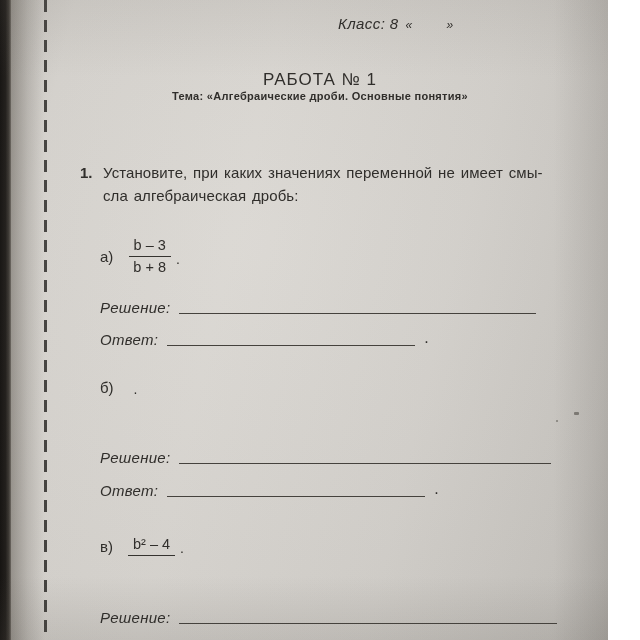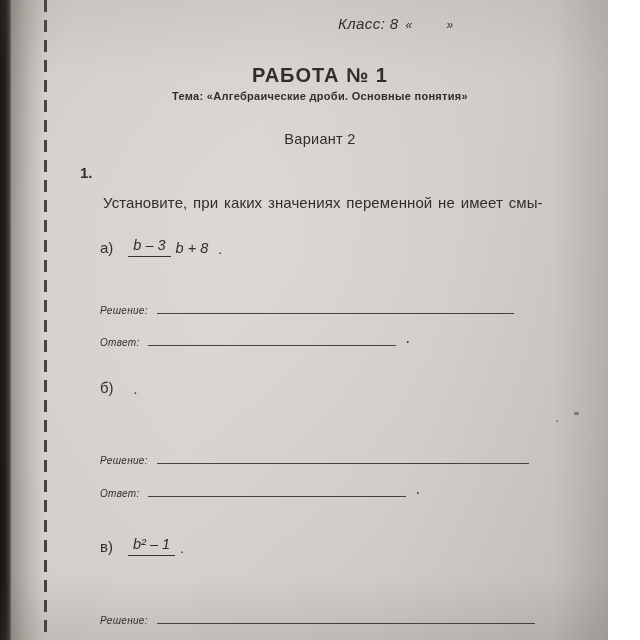--- a/index.html
+++ b/index.html
@@ -43,38 +43,38 @@
     z-index: 4;
   }
 
   .abs { position: absolute; z-index: 6; }
   .centered { left: 0; width: 640px; text-align: center; }
 
   .class-line { top: 15px; left: 338px; font-style: italic; font-size: 15px; letter-spacing: 0.4px; }
   .class-line .q-open { margin-left: 7px; font-size: 12px; }
   .class-line .q-close { margin-left: 34px; font-size: 12px; }
 
-  .work-title { top: 64px; font-weight: bold; font-size: 20px; letter-spacing: 1px; }
+  .work-title { top: 70px; font-weight: normal; font-size: 17px; letter-spacing: 1px; }
   .theme     { top: 90px; font-weight: bold; font-size: 11px; letter-spacing: 0.3px; }
   .variant   { top: 131px; font-size: 14.5px; letter-spacing: 0.3px; }
 
   .task { top: 162px; left: 80px; width: 490px; font-size: 15px; line-height: 22.5px; display: flex; }
   .task-num { font-weight: bold; width: 23px; flex: none; }
-  .task-text { word-spacing: 1.5px; letter-spacing: 0.1px; margin-top: 30px; }
+  .task-text { word-spacing: 1.5px; letter-spacing: 0.1px; }
 
   .frac-row { display: flex; align-items: center; left: 100px; font-size: 15px; }
   .item-label { margin-right: 15px; }
-  .fraction { display: inline-flex; flex-direction: row; align-items: center;
-              font-style: italic; font-size: 14.5px; line-height: 17px; }
+  .fraction { display: inline-flex; flex-direction: column; align-items: center;
+              font-size: 14.5px; line-height: 17px; }
   .numer { padding: 0 5px 2px; border-bottom: 1.6px solid #35332f; }
   .denom { padding: 2px 5px 0; }
   .frac-dot { margin-left: 5px; margin-top: 4px; font-size: 14px; }
 
   .blank-row { display: flex; align-items: flex-end; left: 100px; height: 20px; }
-  .blank-label { font-style: italic; font-size: 10px; margin-right: 9px; letter-spacing: 0.3px; }
+  .blank-label { font-style: italic; font-size: 15px; margin-right: 9px; letter-spacing: 0.3px; }
   .rule { display: inline-block; border-bottom: 1.5px solid #45423d; height: 14px; margin-bottom: 2px; }
   .rule-sol-a { width: 357px; }
   .rule-ans-a { width: 248px; }
   .rule-sol-b { width: 372px; }
   .rule-ans-b { width: 258px; }
   .rule-sol-c { width: 378px; }
   .end-dot { margin-left: 9px; margin-bottom: 1px; }
 
   .row-frac-a { top: 237px; }
   .row-sol-a  { top: 296px; }
@@ -97,26 +97,26 @@
   <div class="edge-black"></div>
   <div class="edge-shadow"></div>
   <div class="perforation"></div>
 
   <div class="abs class-line">
     <span>Класс: 8</span><span class="q-open">«</span><span class="q-close">»</span>
   </div>
 
   <div class="abs centered work-title">РАБОТА № 1</div>
   <div class="abs centered theme">Тема: «Алгебраические дроби. Основные понятия»</div>
-  <div class="abs centered variant">Вариант 2</div>
 
   <div class="abs task">
     <span class="task-num">1.</span>
     <span class="task-text">
       <span>Установите, при каких значениях переменной не имеет смы-</span><br>
+      <span>сла алгебраическая дробь:</span>
     </span>
   </div>
 
   <div class="abs frac-row row-frac-a">
     <span class="item-label">а)</span>
     <span class="fraction">
       <span class="numer">b – 3</span>
       <span class="denom">b + 8</span>
     </span>
     <span class="frac-dot">.</span>
@@ -141,21 +141,21 @@
   </div>
   <div class="abs blank-row row-ans-b">
     <span class="blank-label">Ответ:</span>
     <span class="rule rule-ans-b"></span>
     <span class="end-dot">.</span>
   </div>
 
   <div class="abs frac-row row-frac-c">
     <span class="item-label">в)</span>
     <span class="fraction">
-      <span class="numer">b² – 1</span>
+      <span class="numer">b² – 4</span>
     </span>
     <span class="frac-dot">.</span>
   </div>
   <div class="abs blank-row row-sol-c">
     <span class="blank-label">Решение:</span>
     <span class="rule rule-sol-c"></span>
   </div>
 
   <span class="speck speck-1"></span>
   <span class="speck speck-2"></span>

